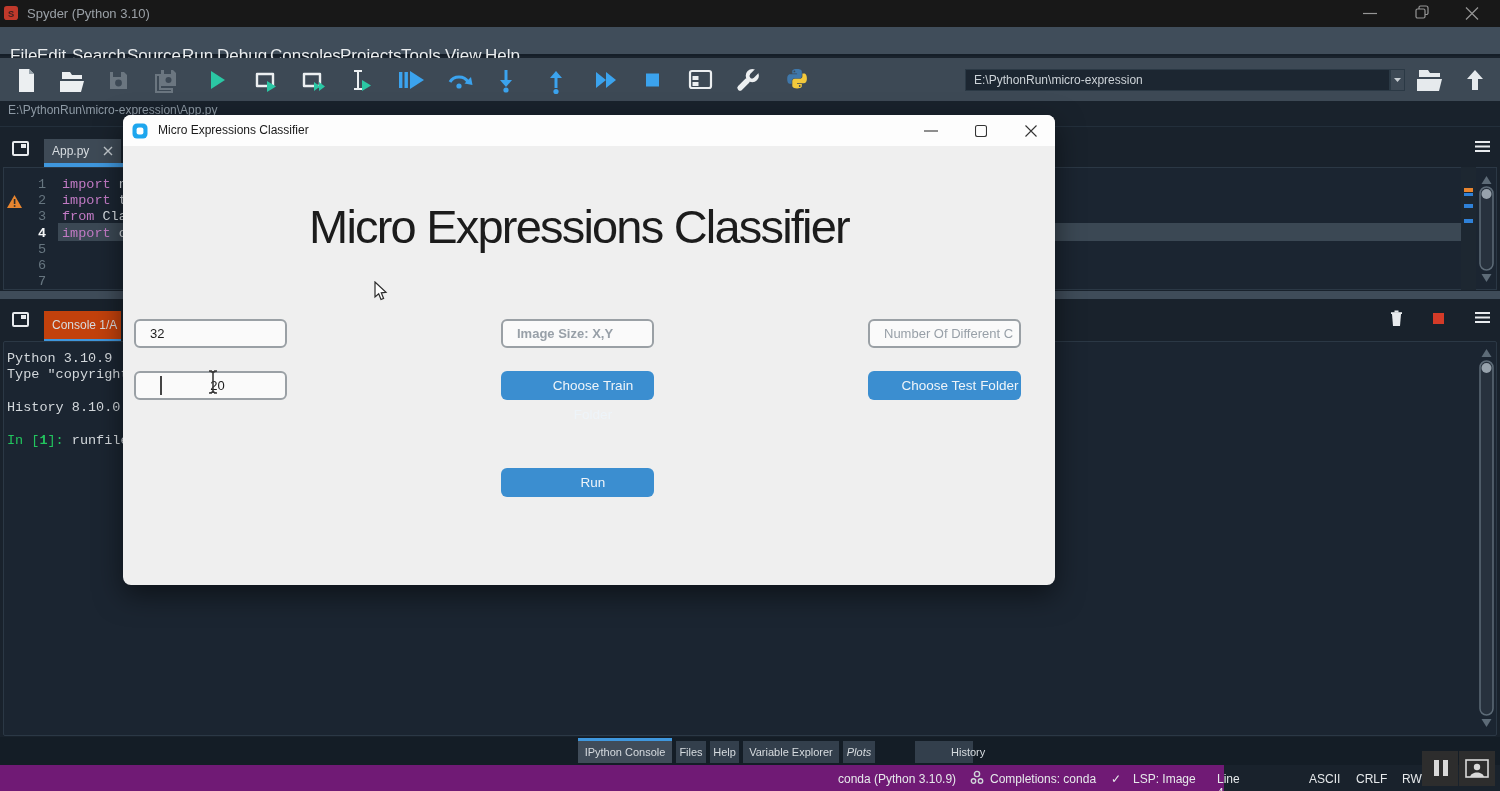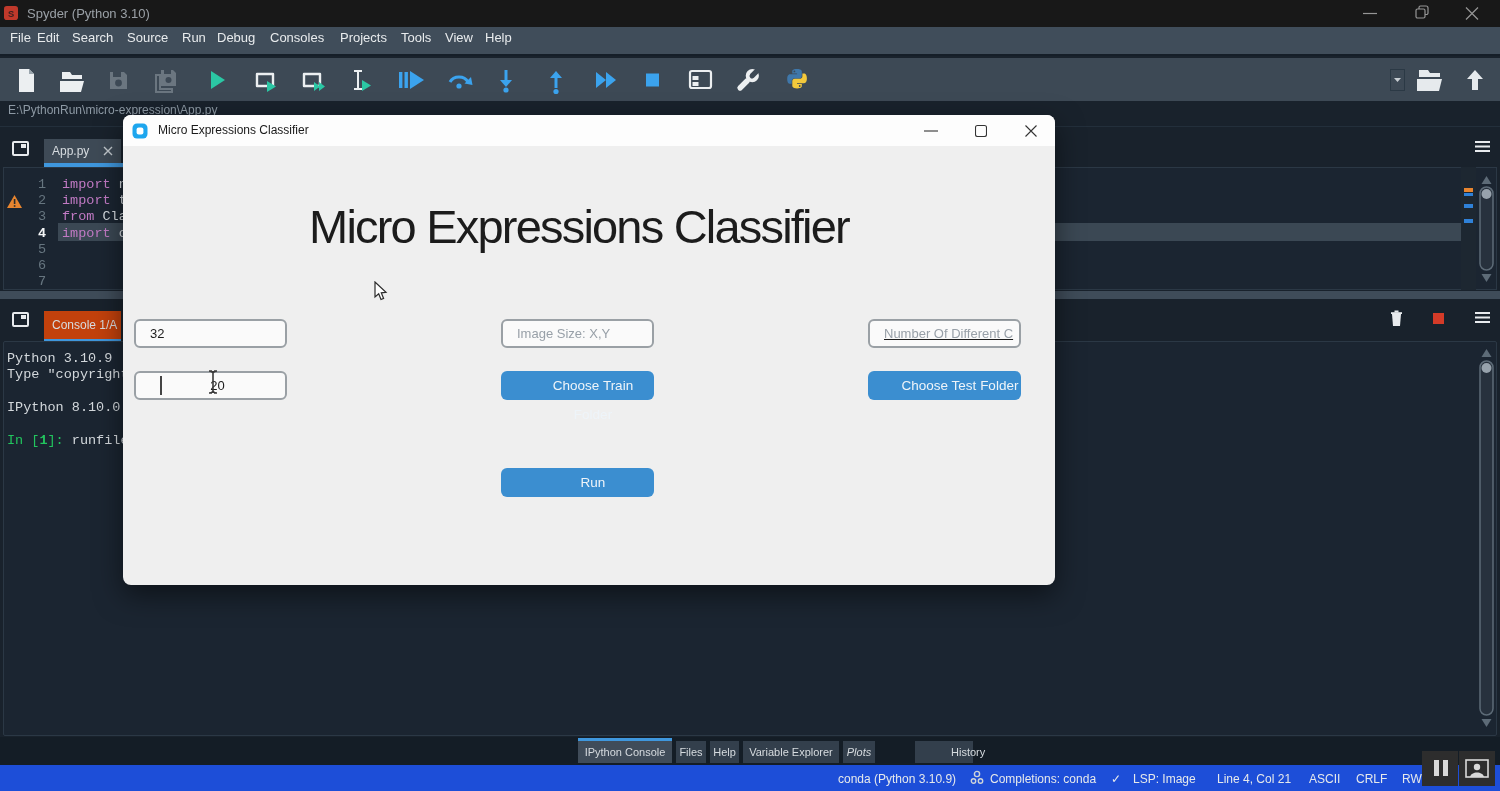--- a/index.html
+++ b/index.html
@@ -7,21 +7,21 @@
   body { font-family:"Liberation Sans", sans-serif; }
   #app { position:relative; width:1500px; height:791px; background:#19222c; overflow:hidden; }
   .abs { position:absolute; }
 
   
   #titlebar { position:absolute; left:0; top:0; width:1500px; height:27px; background:#181818; }
   #titlebar .title { position:absolute; left:27px; top:6px; font-size:13px; color:#9aa0a6; }
 
   
   #menubar { position:absolute; left:0; top:27px; width:1500px; height:29px; background:#404d5a; border-bottom:2px solid #151e28;}
-  #menubar span { position:absolute; top:3px; font-size:13px; color:#e8ebed; }
+  #menubar span { position:absolute; top:19px; font-size:17px; color:#e8ebed; }
 
   
   #toolbar { position:absolute; left:0; top:58px; width:1500px; height:43px; background:#3d4955; }
 
   
   #pathbox { position:absolute; left:965px; top:69px; width:425px; height:22px; background:#1c2631; border:1px solid #2b3945; color:#ccd2d7; font-size:12px; line-height:20px; padding-left:8px; }
   #patharrow { position:absolute; left:1390px; top:69px; width:15px; height:22px; background:#3d4955; border:1px solid #2b3945; }
 
   
   #breadcrumb { position:absolute; left:8px; top:103px; font-size:12px; color:#8d99a4; }
@@ -49,21 +49,21 @@
   #contabline { position:absolute; left:44px; top:338px; width:77px; height:3px; background:#3f97dd; }
   #concontent { position:absolute; left:3px; top:341px; width:1494px; height:395px; background:#1b2531; border:1px solid #2b3845; border-radius:2px; }
   .conline { position:absolute; left:7px; font-size:13.5px; font-family:"Liberation Mono",monospace; color:#d3d8dc; white-space:pre; }
   .green { color:#22c55e; }
 
   
   #bottombar { position:absolute; left:0; top:737px; width:1500px; height:28px; background:#141d26; }
   .btab { position:absolute; top:741px; height:22px; background:#333f4c; color:#d6dbdf; font-size:11px; text-align:center; line-height:22px; }
 
   
-  #statusbar { position:absolute; left:0; top:765px; width:1500px; height:26px; background:#1d4ed8; color:#e6e9eb; font-size:12px; }
+  #statusbar { position:absolute; left:0; top:765px; width:1224px; height:26px; background:#701a75; color:#e6e9eb; font-size:12px; }
   #statusbar span { position:absolute; top:7px; }
 
   
   #dialog { position:absolute; left:123px; top:115px; width:932px; height:470px; border-radius:8px; background:#efefef; box-shadow:0 10px 28px rgba(0,0,0,0.5); }
   #dlgtitle { position:absolute; left:0; top:0; width:932px; height:31px; background:#fdfdfd; border-radius:8px 8px 0 0; }
   #dlgheading { position:absolute; top:84px; left:-10px; width:932px; text-align:center; font-size:47px; letter-spacing:-1.8px; color:#1c1c1c; }
   .entry { position:absolute; width:153px; height:29px; background:#fafafa; border:2px solid #9aa0a5; border-radius:6px; font-size:13px; color:#1c1c1c; line-height:25px; padding-left:14px; }
   .entry .ph { color:#98a0a8; }
   .cbtn { position:absolute; width:153px; height:29px; background:#3b8ed0; border-radius:6px; color:#eef4f9; font-size:13.5px; text-align:center; line-height:29px;padding-left:31px; }
 </style>
@@ -169,20 +169,21 @@
       <path d="M10 0 c-5 0 -4.7 2.2 -4.7 2.2 v2.3 h4.8 v0.7 H3.4 c0 0 -3.2 -0.4 -3.2 4.7 c0 5.1 2.8 4.9 2.8 4.9 h1.7 v-2.4 c0 0 -0.1 -2.8 2.7 -2.8 h4.8 c0 0 2.6 0 2.6 -2.5 V2.5 C14.8 2.5 15.2 0 10 0 z M7.4 1.5 a0.9 0.9 0 1 1 0 1.8 a0.9 0.9 0 0 1 0 -1.8 z" fill="#3f77aa"></path>
       <path d="M10.1 19.4 c5 0 4.7 -2.2 4.7 -2.2 v-2.3 h-4.8 v-0.7 h6.7 c0 0 3.2 0.4 3.2 -4.7 c0 -5.1 -2.8 -4.9 -2.8 -4.9 h-1.7 v2.4 c0 0 0.1 2.8 -2.7 2.8 H7.9 c0 0 -2.6 0 -2.6 2.5 v4.2 C5.3 16.9 4.9 19.4 10.1 19.4 z M12.7 17.9 a0.9 0.9 0 1 1 0 -1.8 a0.9 0.9 0 0 1 0 1.8 z" fill="#f3c93c"></path>
     </g>
   </svg>
 
   <svg class="abs" style="left:1410px;top:58px" width="90" height="45" viewBox="0 0 90 45">
     <path d="M9 12 h9 l2 3 h10 v4 h-21 z" fill="#e6eaed"></path>
       <path d="M7 21 h25 l-3 12 h-22 z" fill="#e6eaed"></path>
     <path d="M65 12 l8 9 h-5 v11 h-6 v-11 h-5 z" fill="#e6eaed"></path>
   </svg>
+  <div id="pathbox">E:\PythonRun\micro-expression</div>
   <div id="patharrow"><svg width="13" height="20">
         <path d="M3 8 L6.5 12 L10 8 z" fill="#c8ced3"></path>
       </svg></div>
 
   <div id="breadcrumb">E:\PythonRun\micro-expression\App.py</div>
 
   <div id="edtop"></div>
   <div class="panebtn" style="left:12px; top:141px;"></div>
   <div id="edtabline"></div>
   <div id="edtab">
@@ -224,21 +225,21 @@
   <div id="splitter"></div>
 
   <div class="panebtn" style="left:12px; top:312px;"></div>
   <div id="contabline"></div>
   <div id="contab">
       <span style="position:absolute;left:8px;top:7px">Console 1/A</span>
     </div>
   <div id="concontent"></div>
   <div class="conline" style="top:351px">Python 3.10.9 |</div>
   <div class="conline" style="top:367px">Type "copyright</div>
-  <div class="conline" style="top:400px">IPython 8.10.0</div>
+  <div class="conline" style="top:400px">History 8.10.0</div>
   <div class="conline" style="top:433px"><span class="green">In [</span><span class="green" style="font-weight:bold">1</span><span class="green">]:</span> runfile</div>
 
   <svg class="abs" style="left:1477px;top:343px" width="20" height="392">
     <path d="M4.5 14 L9.5 6 L14.5 14 z" fill="#5d6b77"></path>
     <rect x="3" y="18" width="13" height="354" rx="6.5" fill="#27313d" stroke="#5d6b77" stroke-width="1.5"></rect>
     <circle cx="9.5" cy="25" r="5" fill="#97a2ac"></circle>
     <path d="M4.5 376 L9.5 384 L14.5 376 z" fill="#5d6b77"></path>
   </svg>
 
   <svg class="abs" style="left:1389px;top:310px" width="15" height="17">
@@ -302,22 +303,22 @@
     <svg class="abs" style="left:852px;top:0" width="12" height="31">
         <rect x="0.5" y="10.5" width="11" height="11" rx="2" fill="none" stroke="#333" stroke-width="1.1"></rect>
       </svg>
     <svg class="abs" style="left:902px;top:0" width="12" height="31">
         <path d="M0.5 10.5 L11.5 21.5 M11.5 10.5 L0.5 21.5" stroke="#333" stroke-width="1.1"></path>
       </svg>
 
     <div id="dlgheading">Micro Expressions Classifier</div>
 
     <div class="entry" style="left:11px; top:204px;">32</div>
-    <div class="entry" style="left:378px; top:204px;"><span class="ph">Image Size: X,Y</span></div>
-    <div class="entry" style="left:745px; top:204px; overflow:hidden; white-space:nowrap;text-decoration:underline;"><span class="ph">Number Of Different C</span></div>
+    <div class="entry" style="left:378px; top:204px;font-weight:bold;"><span class="ph">Image Size: X,Y</span></div>
+    <div class="entry" style="left:745px; top:204px; overflow:hidden; white-space:nowrap;"><span class="ph">Number Of Different C</span></div>
 
     <div class="entry" style="left:11px; top:256px;text-align:center;">20</div>
     <div class="abs" style="left:37px;top:261px;width:1.5px;height:19px;background:#444"></div>
     <div class="cbtn" style="left:378px; top:256px;">Choose Train Folder</div>
     <div class="cbtn" style="left:745px; top:256px;">Choose Test Folder</div>
 
     <div class="cbtn" style="left:378px; top:353px;">Run</div>
   </div>
 
   <svg class="abs" style="left:374px;top:281px" width="14" height="21" viewBox="0 0 14 21">

